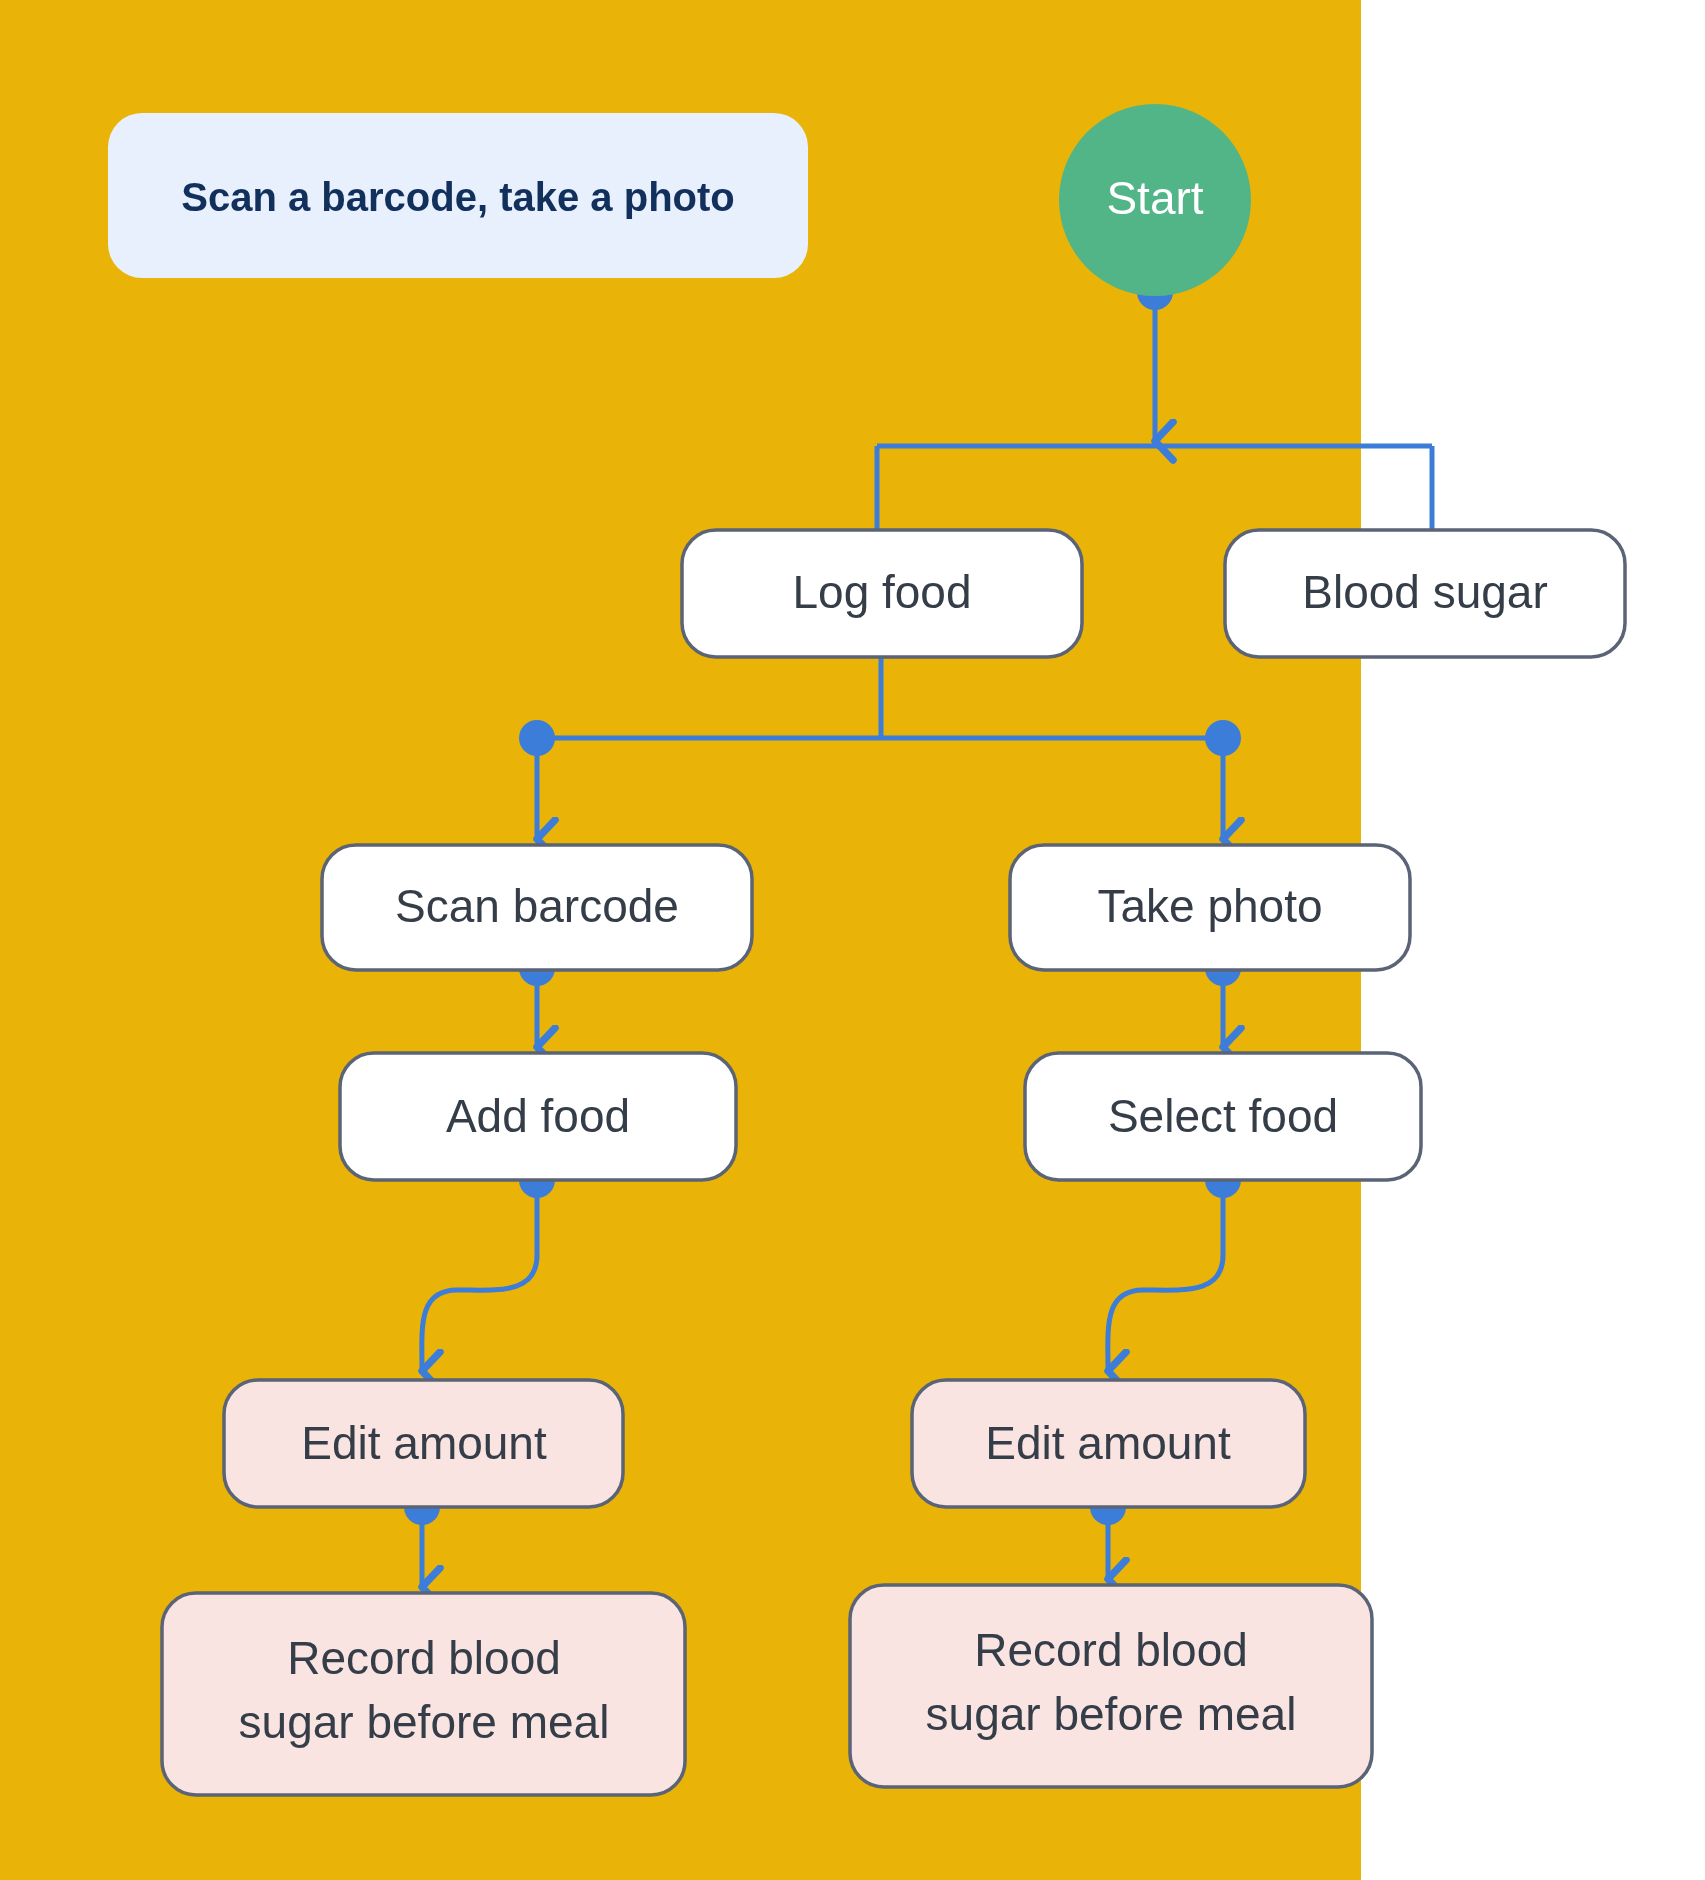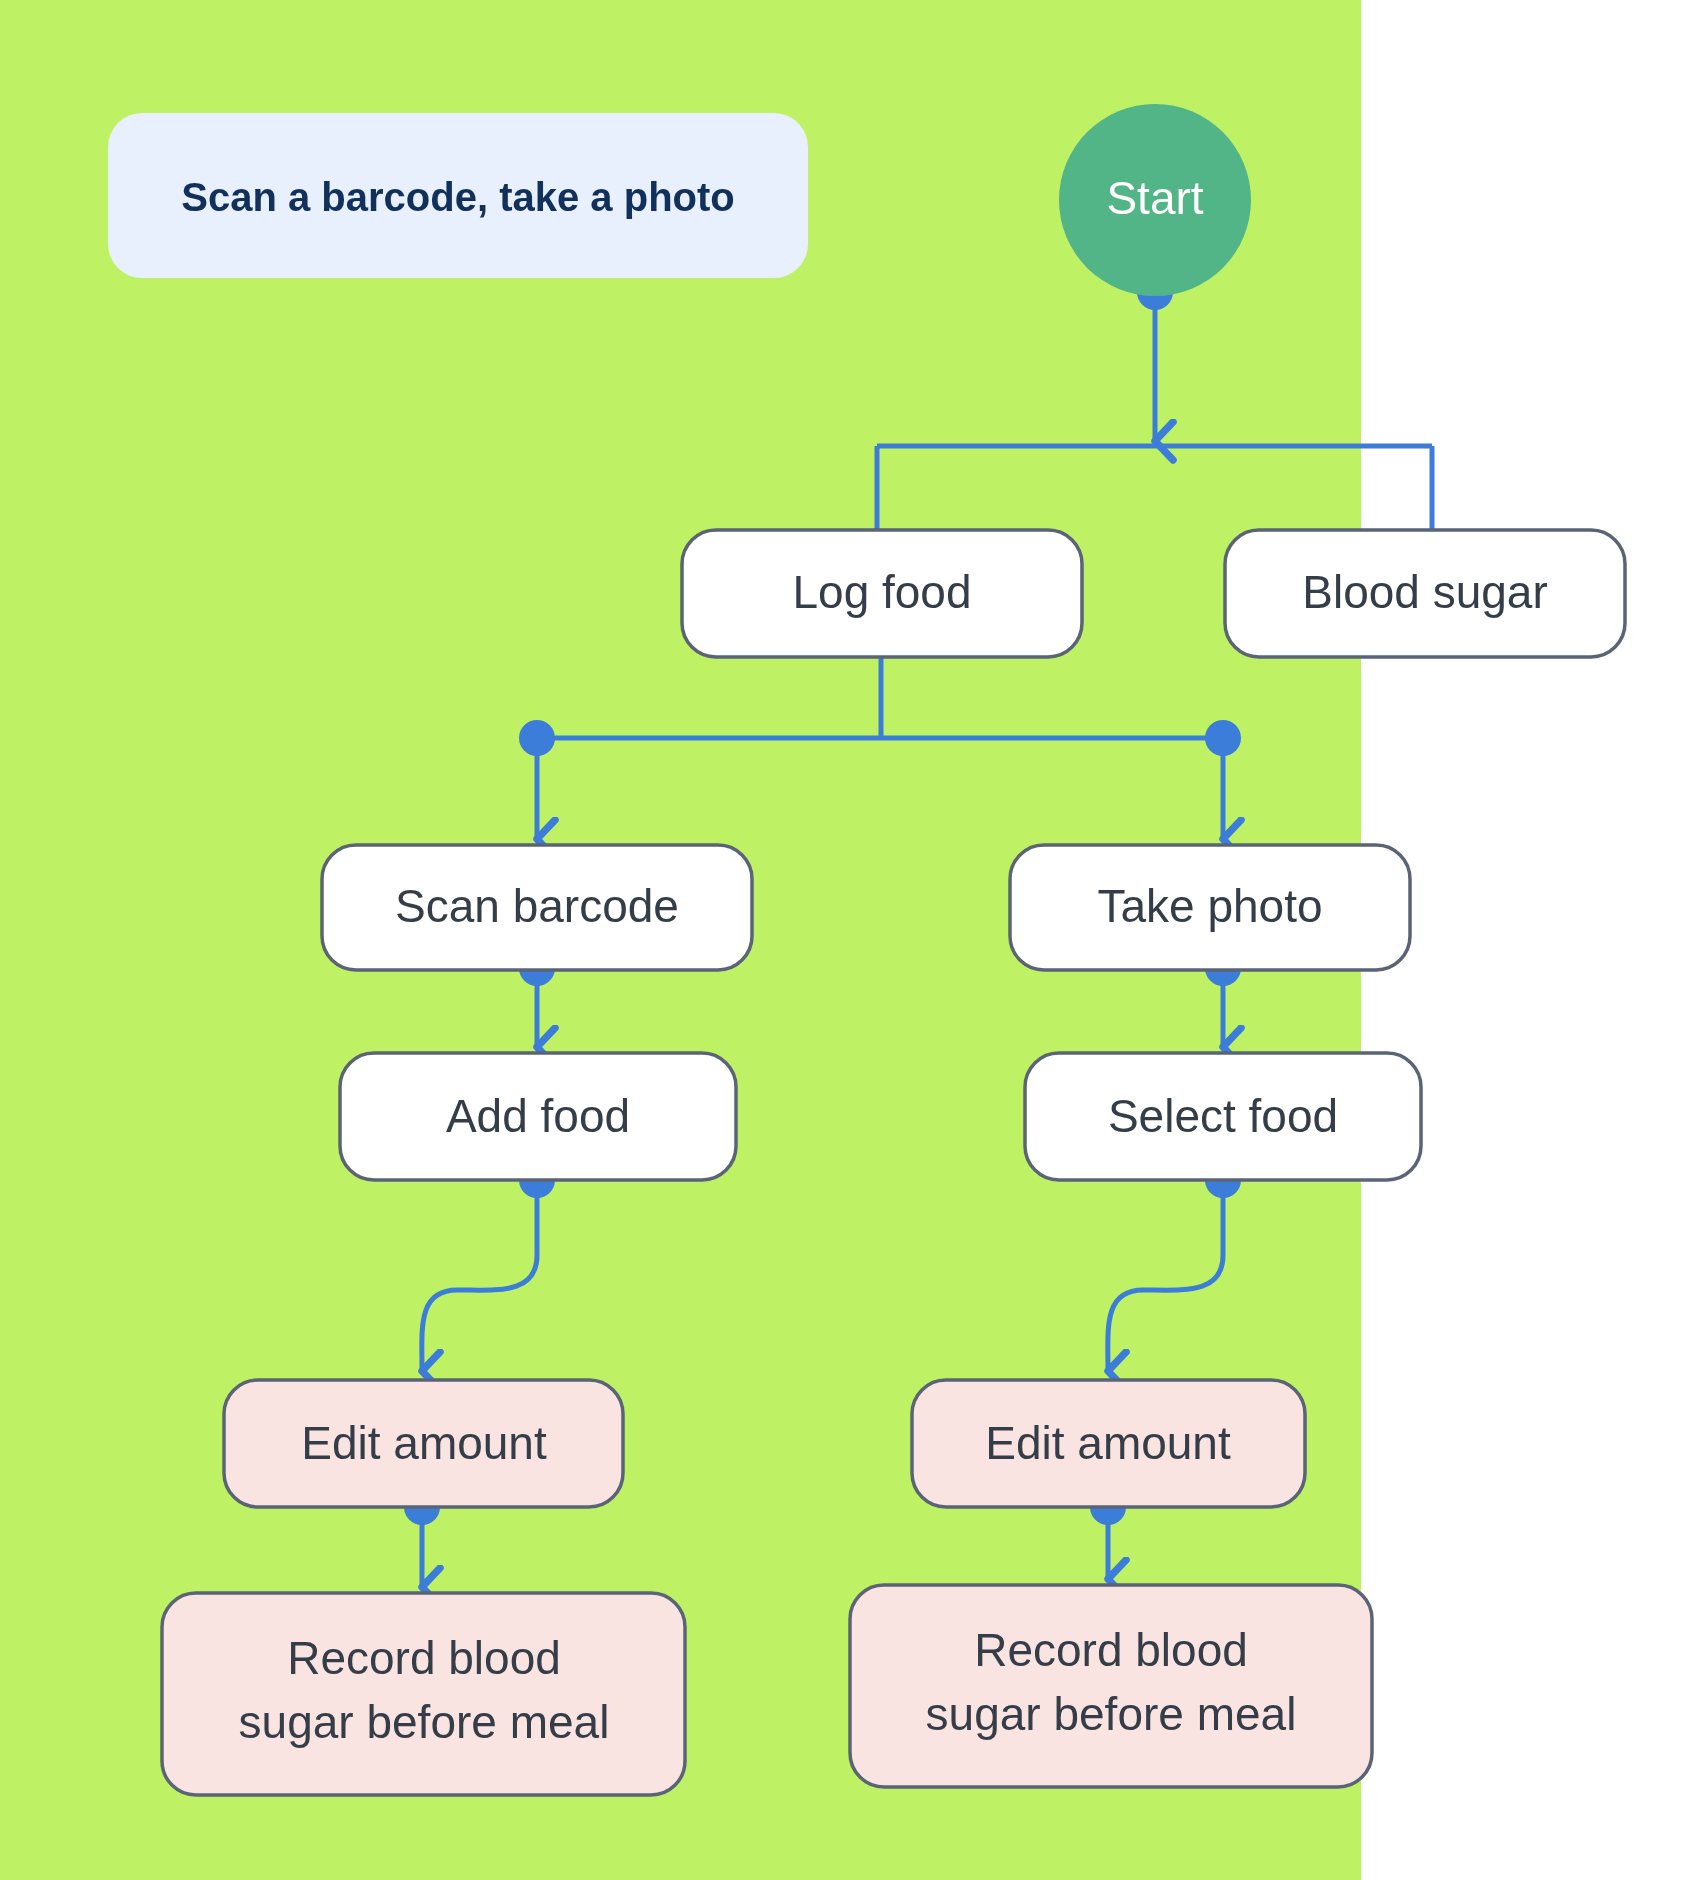--- a/index.html
+++ b/index.html
@@ -10,21 +10,21 @@
   body {
     width: 1705px;
     height: 1880px;
     font-family: "Liberation Sans", sans-serif;
     overflow: hidden;
   }
   #canvas {
     position: relative;
     width: 1361px;
     height: 1880px;
-    background: #bef264;
+    background: #eab308;
   }
   svg.diagram {
     position: absolute;
     left: 0;
     top: 0;
     width: 1705px;
     height: 1880px;
   }
   .node-label {
     font-family: "Liberation Sans", sans-serif;

